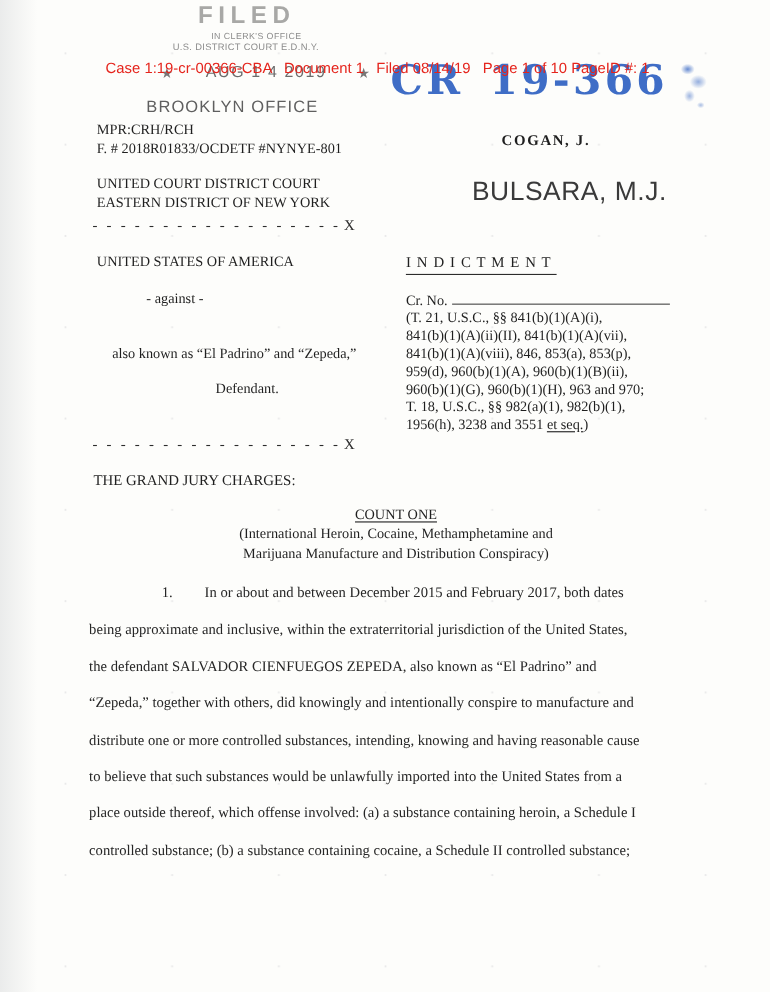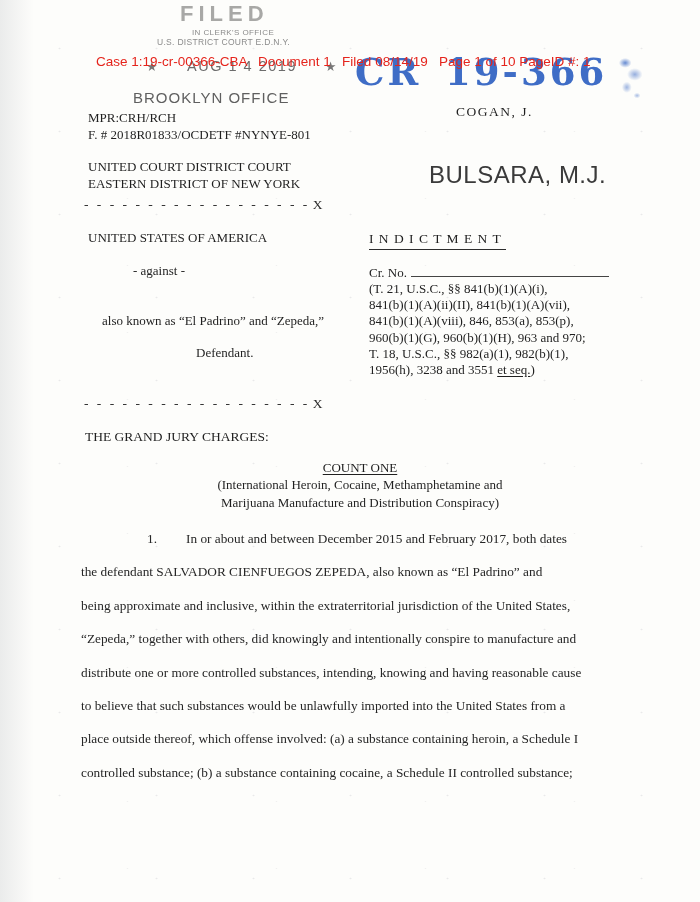--- a/index.html
+++ b/index.html
@@ -38,21 +38,21 @@
   
   .cr-stamp{left:355px;top:50px;font-family:"DejaVu Serif",serif;font-weight:700;
     font-size:37px;letter-spacing:3px;word-spacing:8px;color:#3f6dc6;white-space:pre;}
   .ink-smudge{left:614px;top:56px;width:32px;height:46px;
     background:
       radial-gradient(9px 7px at 35% 15%, rgba(63,109,198,.8), transparent 70%),
       radial-gradient(11px 9px at 65% 40%, rgba(63,109,198,.55), transparent 70%),
       radial-gradient(7px 8px at 40% 68%, rgba(63,109,198,.5), transparent 70%),
       radial-gradient(5px 4px at 72% 86%, rgba(63,109,198,.45), transparent 70%);
     filter:blur(.5px);}
-  .cogan{left:456px;top:104px;font-size:13.5px;letter-spacing:1.5px;}
+  .cogan{left:456px;top:120px;font-size:13.5px;letter-spacing:1.5px;font-weight:bold;}
   .bulsara{left:429px;top:161px;font-family:"Liberation Sans",sans-serif;
     font-size:24px;color:#3a3a3a;letter-spacing:.5px;}
 
   
   .mpr{left:88px;top:110px;font-size:13px;}
   .fileno{left:88px;top:127px;font-size:13px;}
   .court1{left:88px;top:159px;font-size:13px;}
   .court2{left:88px;top:176px;font-size:13px;}
 
   .divider{font-size:13.5px;letter-spacing:2.5px;white-space:pre;color:#2c2c2c;}
@@ -118,36 +118,37 @@
   <div class="abs def-label serif">Defendant.</div>
 
   <div class="abs divider divider2 serif"><span>- - - - - - - - - - - - - - - - - -</span><span class="x">X</span></div>
 
   <div class="abs ind-title serif">I N D I C T M E N T</div>
   <div class="abs crno-row serif"><span>Cr. No.</span><span class="crno-line"></span></div>
   <div class="abs statutes serif">
     <div>(T. 21, U.S.C., §§ 841(b)(1)(A)(i),</div>
     <div>841(b)(1)(A)(ii)(II), 841(b)(1)(A)(vii),</div>
     <div>841(b)(1)(A)(viii), 846, 853(a), 853(p),</div>
+    <div>959(d), 960(b)(1)(A), 960(b)(1)(B)(ii),</div>
     <div>960(b)(1)(G), 960(b)(1)(H), 963 and 970;</div>
     <div>T. 18, U.S.C., §§ 982(a)(1), 982(b)(1),</div>
     <div><span>1956(h), 3238 and 3551 </span><span class="u">et seq.</span><span>)</span></div>
   </div>
 
   <div class="abs charges serif">THE GRAND JURY CHARGES:</div>
   <div class="abs count-block serif">
     <div class="u">COUNT ONE</div>
     <div>(International Heroin, Cocaine, Methamphetamine and</div>
     <div>Marijuana Manufacture and Distribution Conspiracy)</div>
   </div>
 
   <div class="abs para serif">
     <div><span class="pnum">1.</span><span class="ptext">In or about and between December 2015 and February 2017, both dates</span></div>
+    <div>being approximate and inclusive, within the extraterritorial jurisdiction of the United States,</div>
     <div>the defendant SALVADOR CIENFUEGOS ZEPEDA, also known as “El Padrino” and</div>
-    <div>being approximate and inclusive, within the extraterritorial jurisdiction of the United States,</div>
     <div>“Zepeda,” together with others, did knowingly and intentionally conspire to manufacture and</div>
     <div>distribute one or more controlled substances, intending, knowing and having reasonable cause</div>
     <div>to believe that such substances would be unlawfully imported into the United States from a</div>
     <div>place outside thereof, which offense involved: (a) a substance containing heroin, a Schedule I</div>
     <div>controlled substance; (b) a substance containing cocaine, a Schedule II controlled substance;</div>
   </div>
 
 </div>
 
 </body></html>

